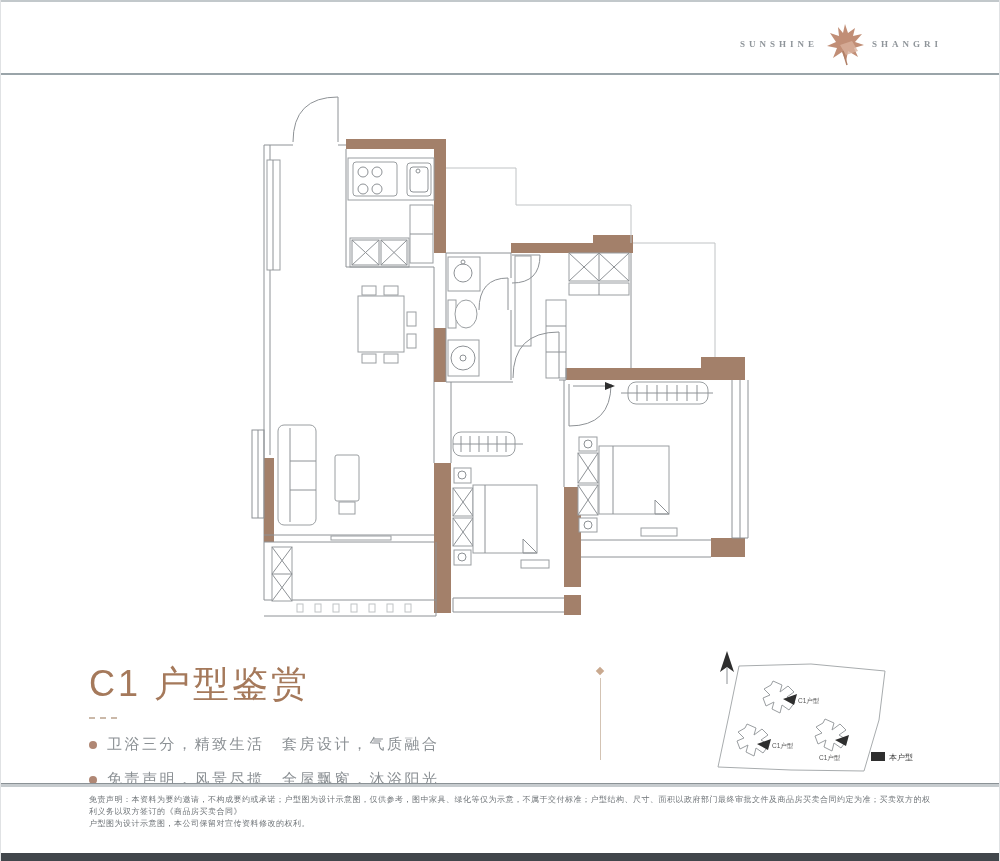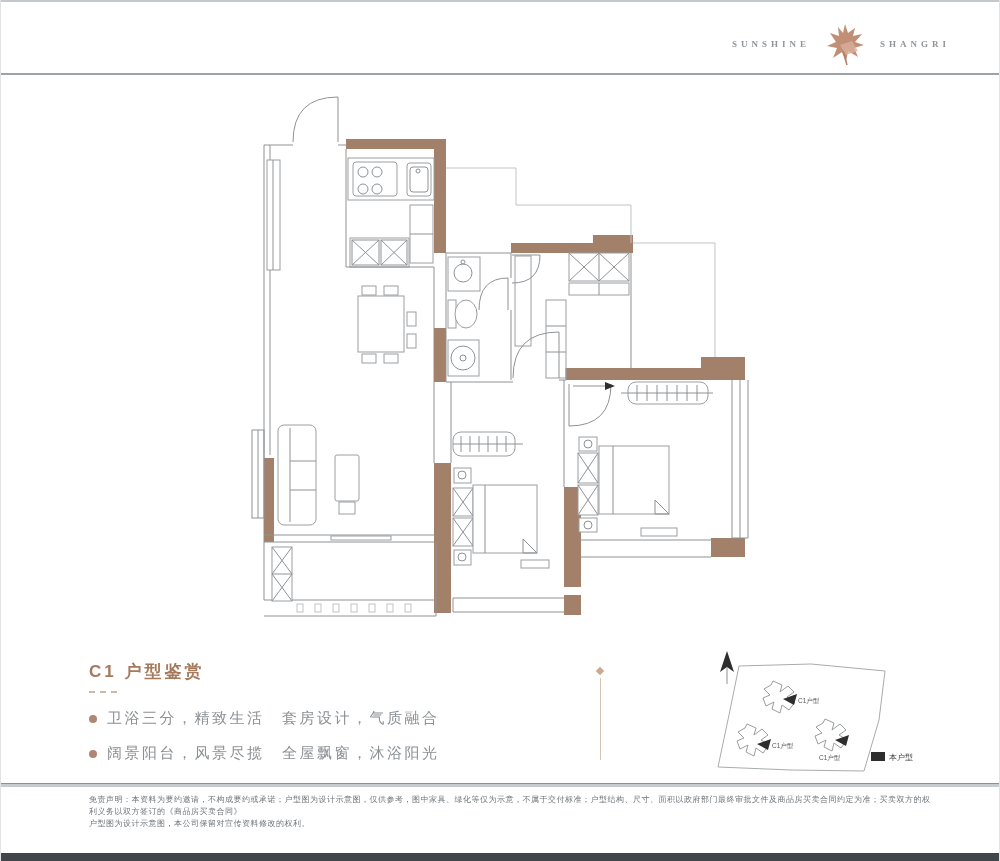--- a/index.html
+++ b/index.html
@@ -1,26 +1,26 @@
 <!DOCTYPE html>
 <html><head>
 <meta charset="utf-8">
 <style>
   html,body{margin:0;padding:0;background:#fff;}
   .page{position:relative;width:1000px;height:861px;background:#ffffff;overflow:hidden;
         font-family:"Liberation Sans",sans-serif;
         border-left:1px solid #e0e2e4;border-right:1px solid #e0e2e4;box-sizing:border-box;}
   .top-edge{position:absolute;left:0;top:0;width:1000px;height:2px;background:#c2c8cb;}
   .header-rule{position:absolute;left:0;top:73px;width:1000px;height:2px;background:#9aa4a9;}
-  .logo{position:absolute;left:700px;top:18px;width:280px;height:52px;display:flex;align-items:center;justify-content:center;gap:12px;}
+  .logo{position:absolute;left:700px;top:18px;width:280px;height:52px;display:flex;align-items:center;justify-content:center;gap:4px;}
   .brand{font-family:"Liberation Serif",serif;font-size:9px;letter-spacing:4px;color:#8f959a;font-weight:600;}
   .plan-svg{position:absolute;left:250px;top:85px;}
   .sitemap-svg{position:absolute;left:700px;top:638px;}
   .title-block{position:absolute;left:88px;top:660px;width:480px;}
-  .plan-title{font-size:17px;font-weight:bold;letter-spacing:3px;color:#a5795b;}
+  .plan-title{font-size:36px;font-weight:normal;letter-spacing:3px;color:#a5795b;}
   .title-dashes{width:28px;border-top:2px dashed #cbb9a9;margin-top:8px;}
   .bullet-row{display:flex;align-items:center;margin-top:16px;font-family:Liberation Serif, serif;}
   .bullet-dot{width:8px;height:8px;border-radius:50%;background:#b08774;margin-right:10px;flex:0 0 auto;}
   .bullet-text{font-size:15px;letter-spacing:2.5px;color:#8b9094;white-space:nowrap;}
   .divider-v{position:absolute;left:599px;top:678px;width:1px;height:82px;background:#d3c3b3;}
   .divider-diamond{position:absolute;left:596px;top:668px;width:6px;height:6px;background:#c9a98f;transform:rotate(45deg);}
   .footer-rule{position:absolute;left:0;top:783px;width:1000px;height:4px;background:#c6cbce;border-top:1px solid #8b9296;box-sizing:border-box;}
   .disclaimer{position:absolute;left:88px;top:794px;width:848px;font-size:8px;line-height:12px;
               color:#6f7478;letter-spacing:0.5px;}
   .bottom-bar{position:absolute;left:0;top:853px;width:1000px;height:8px;background:#41464b;}
@@ -269,21 +269,21 @@
 
   <div class="title-block">
     <div class="plan-title">C1 户型鉴赏</div>
     <div class="title-dashes"></div>
     <div class="bullet-row">
       <span class="bullet-dot"></span>
       <span class="bullet-text">卫浴三分，精致生活　套房设计，气质融合</span>
     </div>
     <div class="bullet-row">
       <span class="bullet-dot"></span>
-      <span class="bullet-text">阔景阳台，风景尽揽　全屋飘窗，沐浴阳光</span>
+      <span class="bullet-text">免责声明，风景尽揽　全屋飘窗，沐浴阳光</span>
     </div>
   </div>
 
   <div class="divider-diamond"></div>
   <div class="divider-v"></div>
 
   <svg class="sitemap-svg" width="300" height="150" viewBox="700 638 300 150">
     <g>
       <path class="dk" d="M726,651 L719,672 L726,667 L733,672 Z"></path>
       <line class="ln" x1="726" y1="667" x2="726" y2="684"></line>

